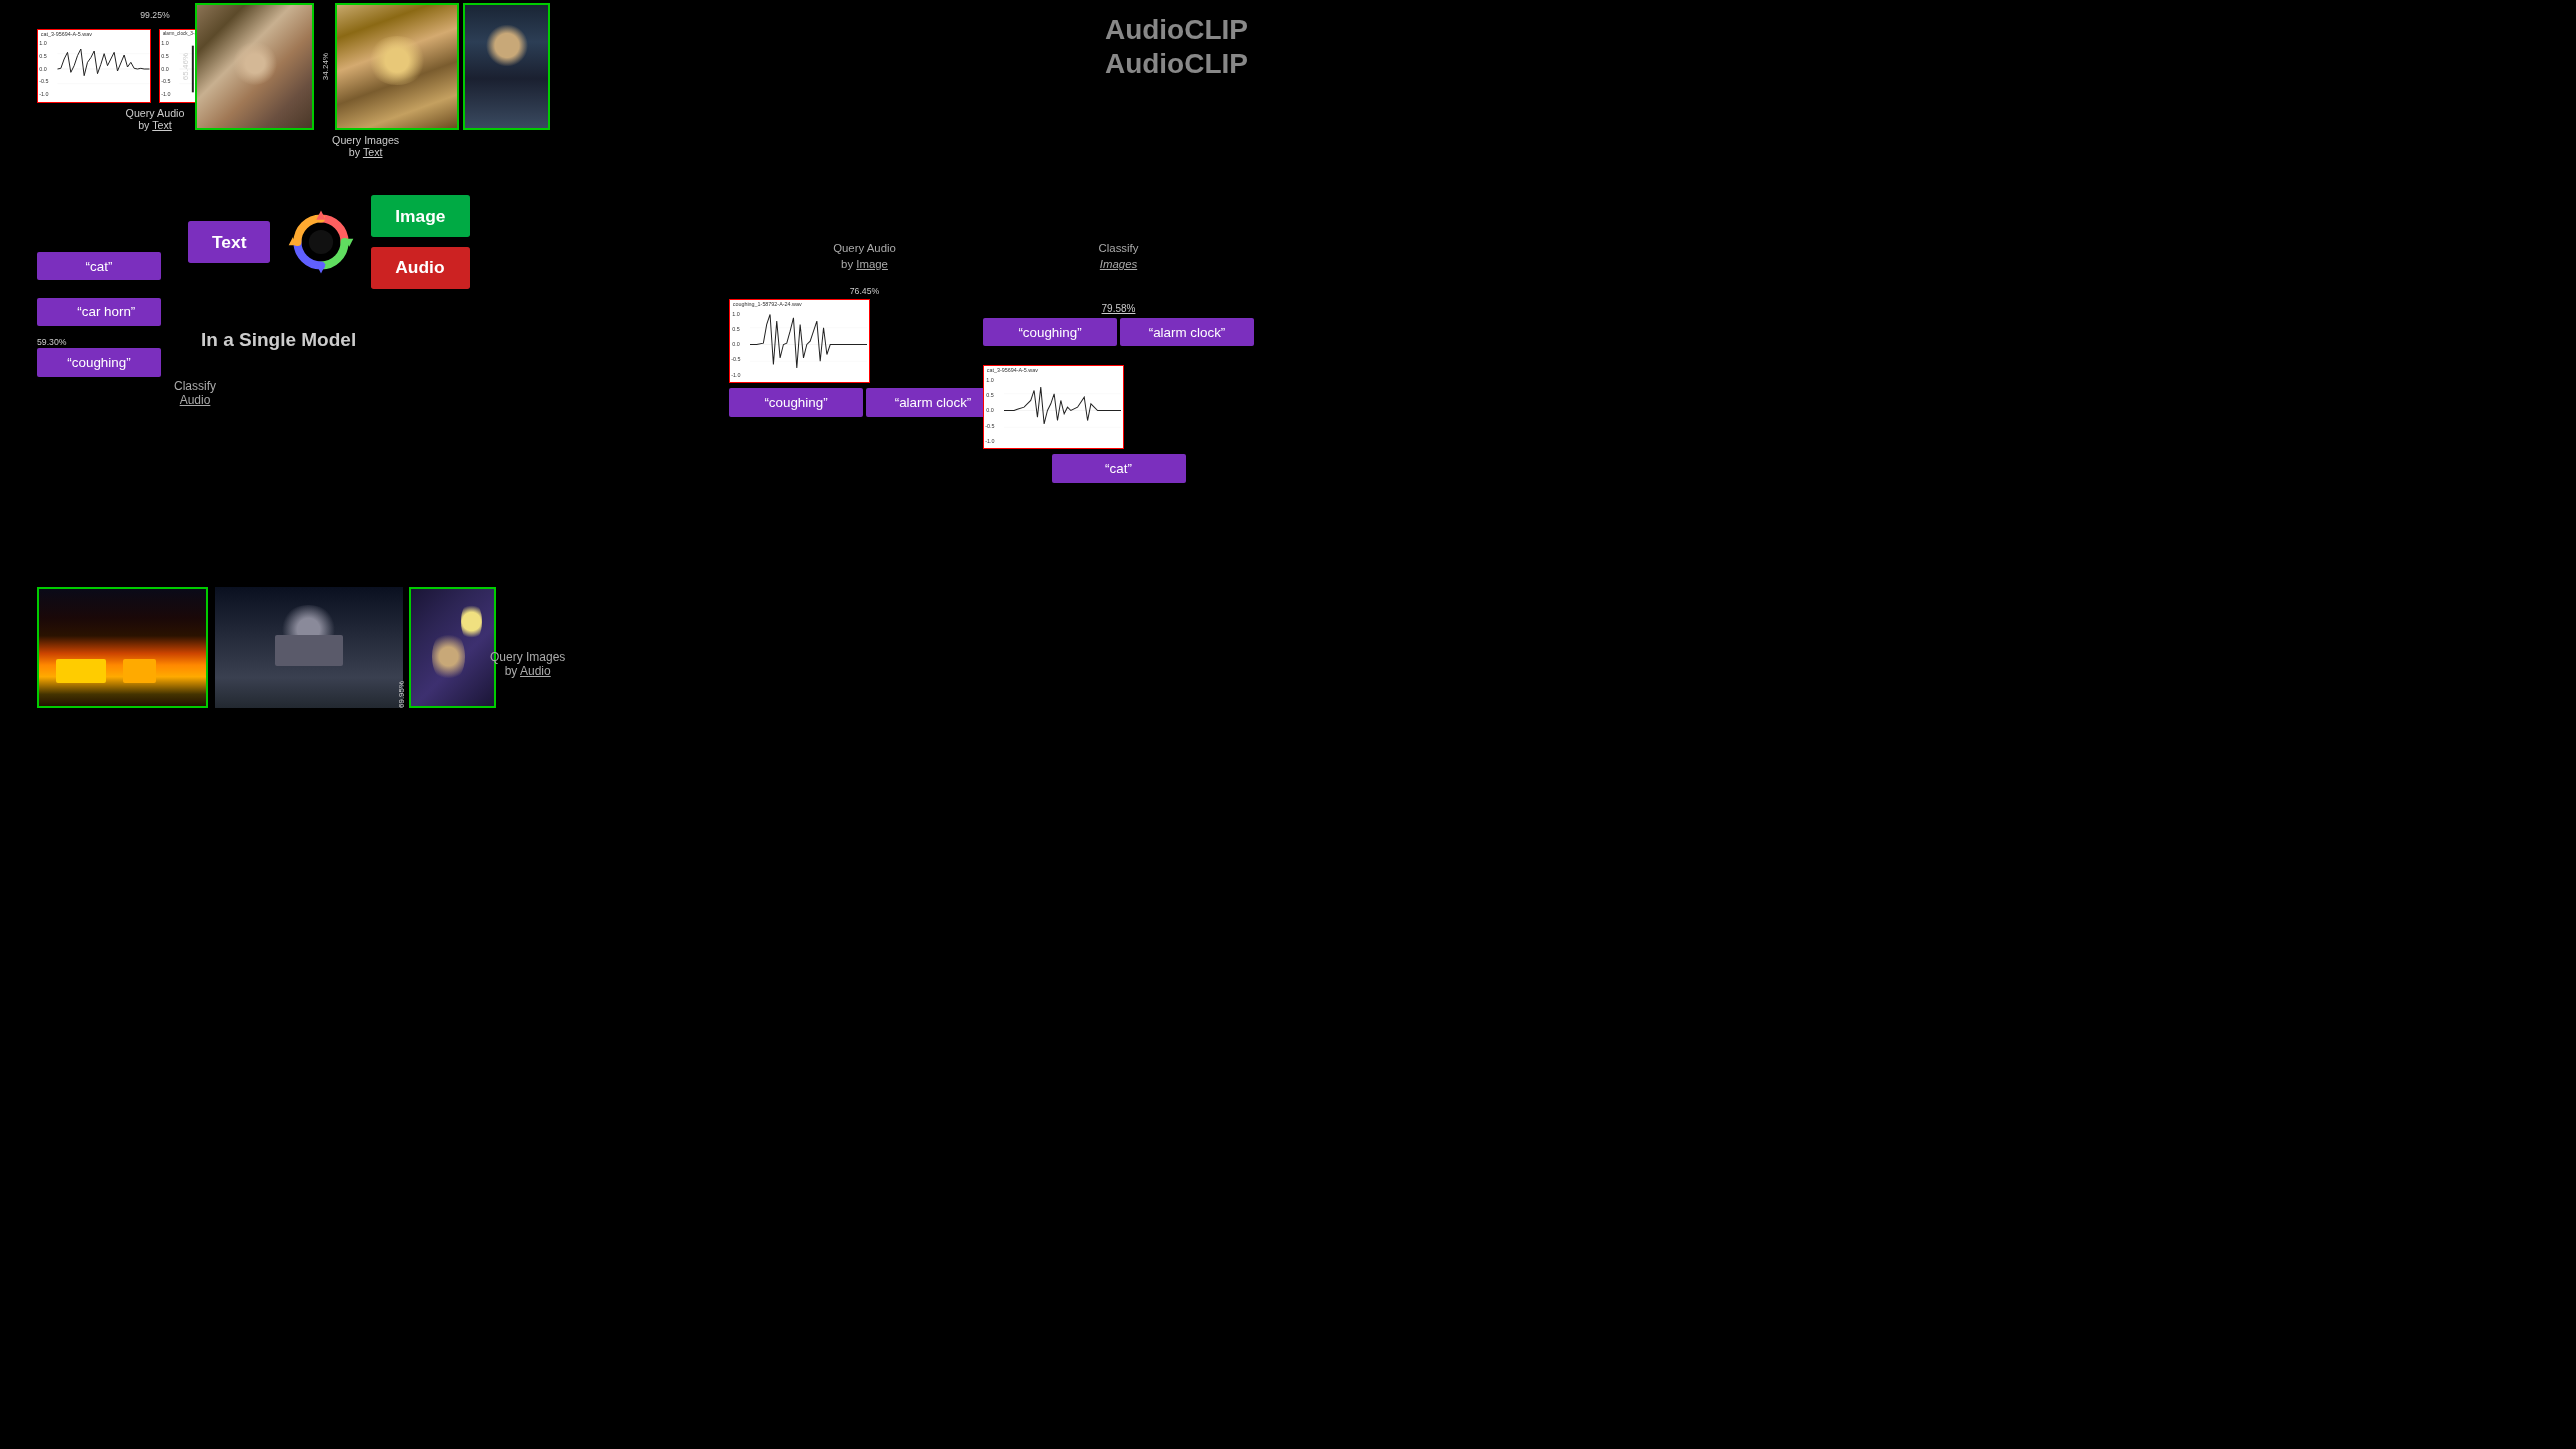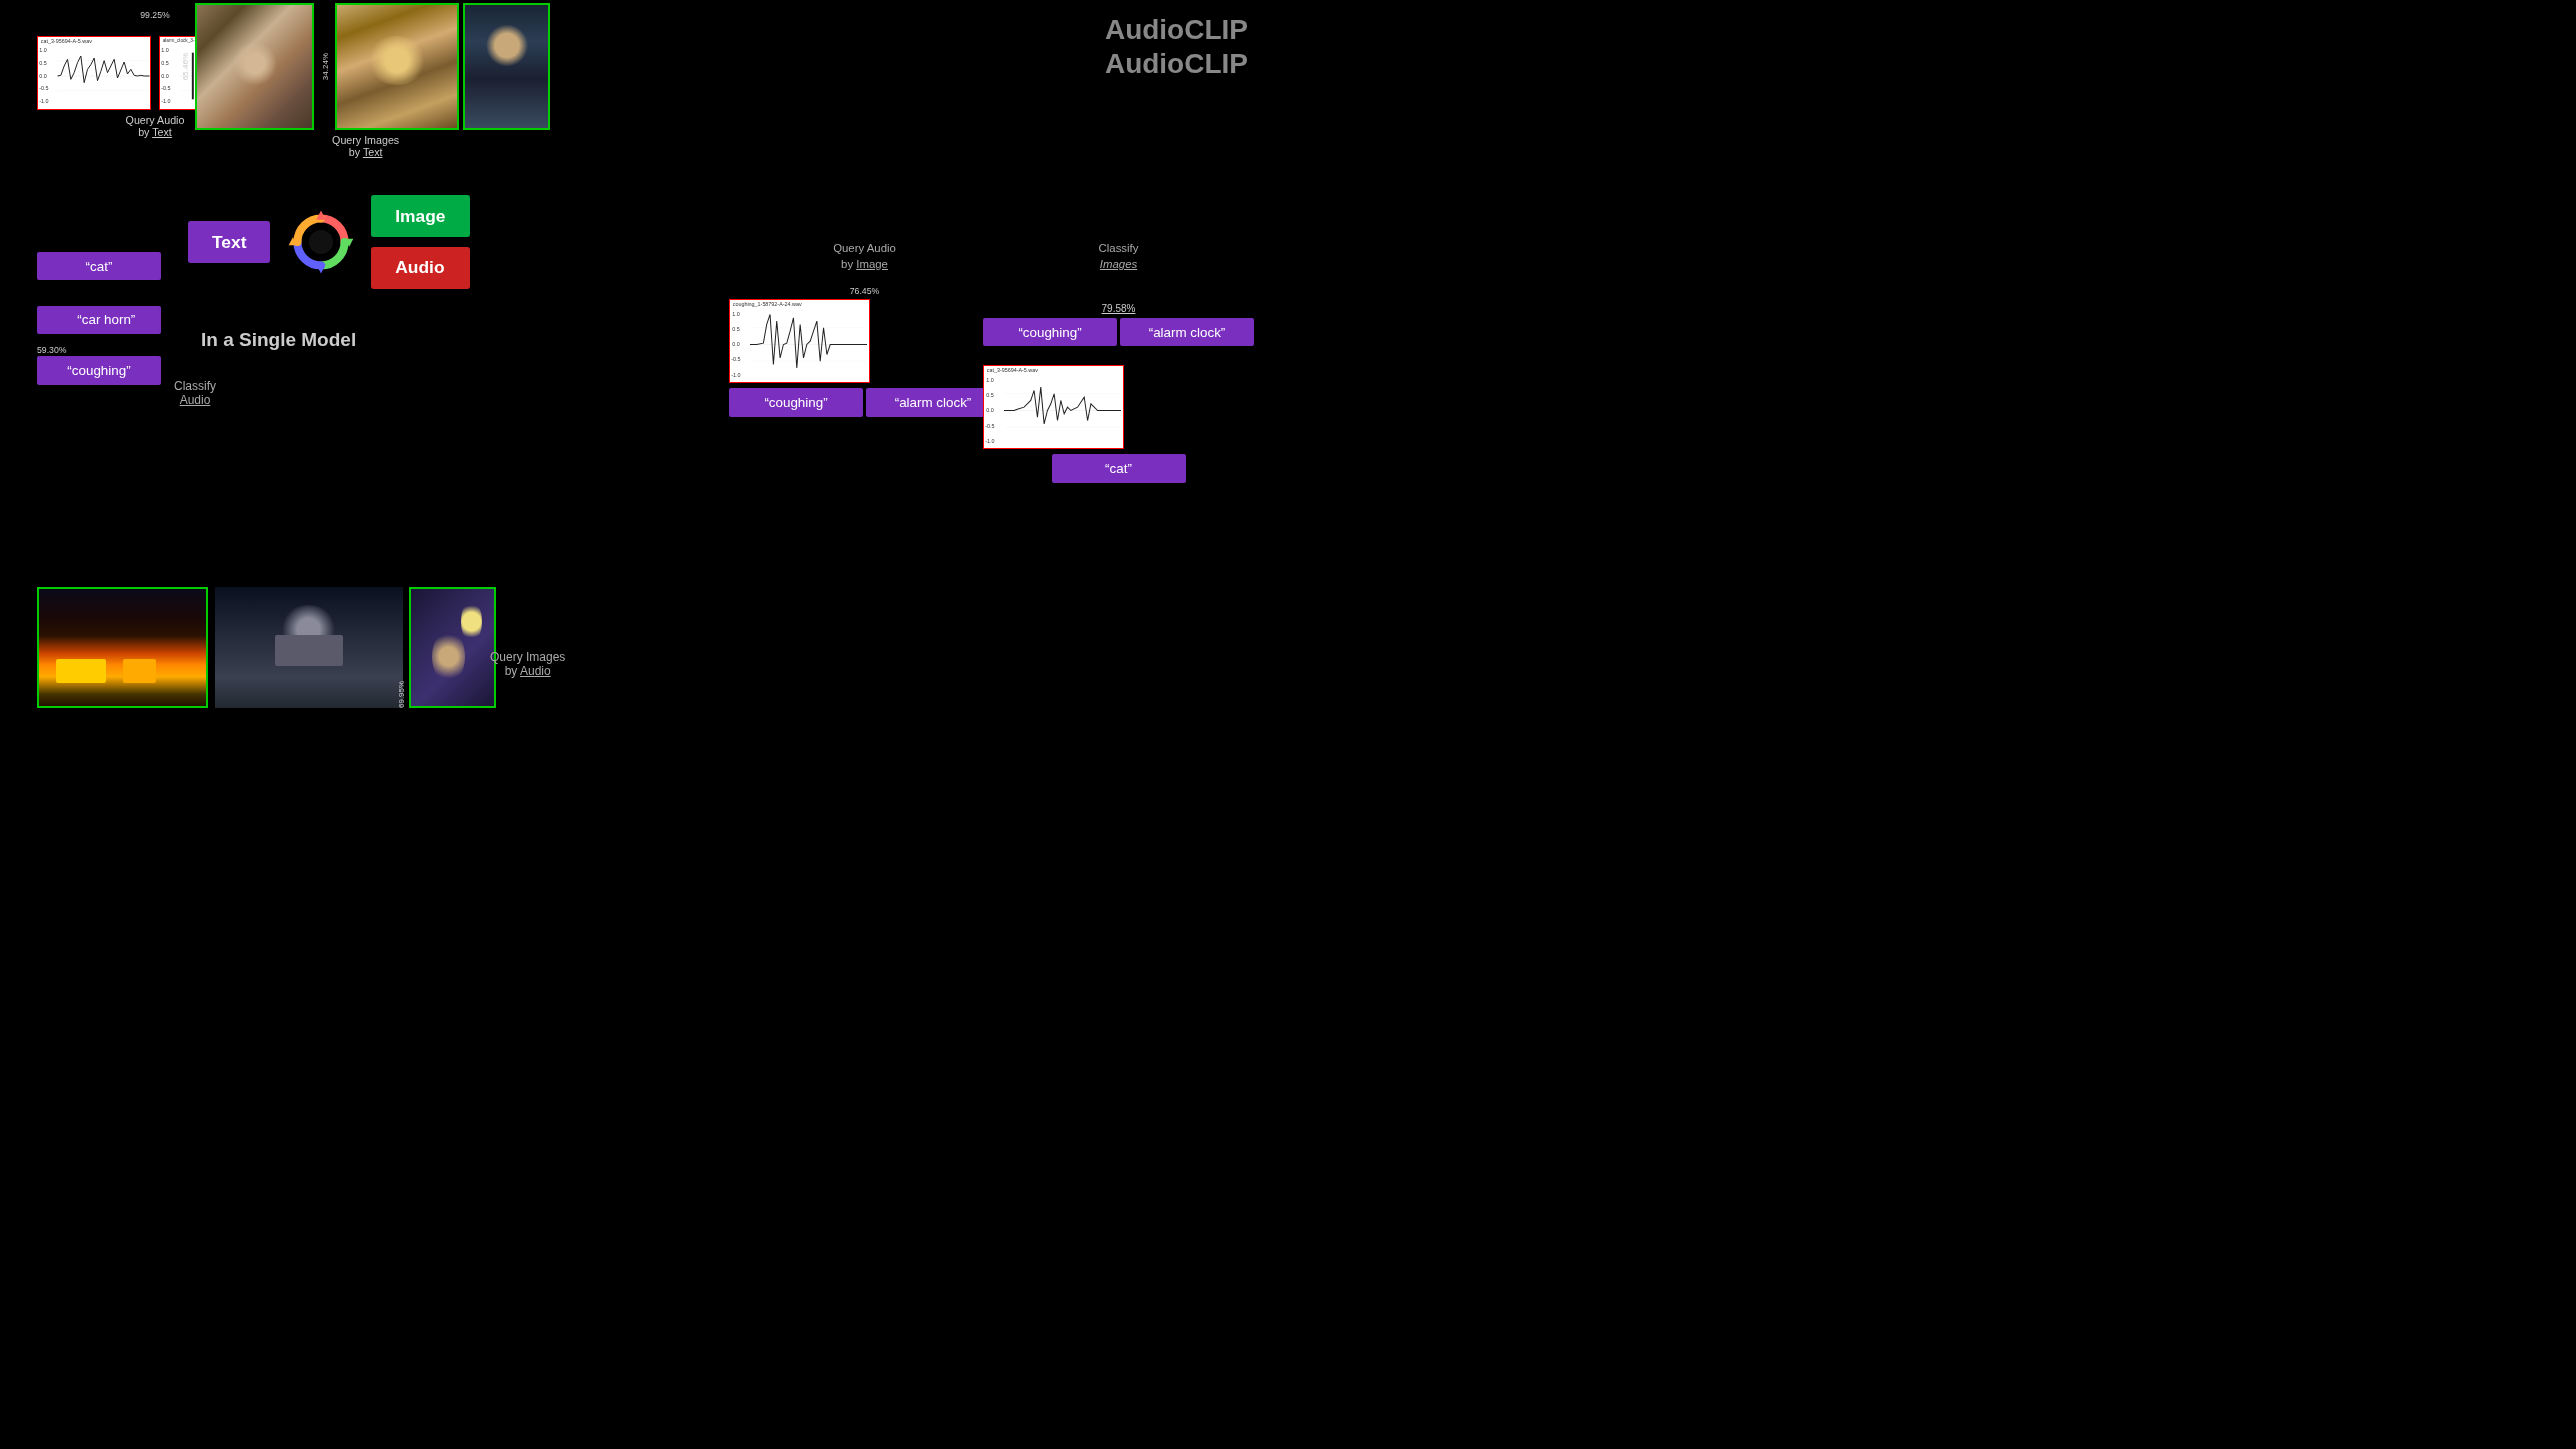--- a/index.html
+++ b/index.html
@@ -102,21 +102,21 @@
   </style>
 </head>
 <body>
 
 <div class="app-title">
   <div>AudioCLIP</div>
   <div>AudioCLIP</div>
 </div>
 
 <div style="position:absolute; top:10px; left:37px;">
-  <div style="text-align:center; color:#ccc; font-size:8.7px; margin-bottom:16px;">99.25%</div>
+  <div style="text-align:center; color:#ccc; font-size:8.7px; margin-bottom:9px;">99.25%</div>
   <div style="display:flex; gap:4px; align-items:flex-start;">
 
     <div class="waveform-box">
       <div class="waveform-label" style="font-size:5.4px;">cat_3-95694-A-5.wav</div>
       <div class="waveform-yaxis">
         <span>1.0</span>
           <span>0.5</span>
           <span>0.0</span>
           <span>-0.5</span>
           <span>-1.0</span>
@@ -213,21 +213,21 @@
   <div style="display:flex; flex-direction:column; gap:9.4px;">
     <div class="image-box">Image</div>
     <div class="audio-box">Audio</div>
   </div>
 </div>
 
 <div style="position:absolute; top:329px; left:201px; font-size:19px; font-weight:bold; color:#ccc;">In a Single Model</div>
 
 <div style="position:absolute; top:252px; left:37px;">
   <div class="purple-tag">“cat”</div><br>
-  <div class="purple-tag" style="margin-top:20px;padding-left:28px;">“car horn”</div><br>
+  <div class="purple-tag" style="margin-top:12px;padding-left:28px;">“car horn”</div><br>
   <div style="color:#ccc; font-size:8.7px; margin-top:5.4px; margin-bottom:1.3px;">59.30%</div>
   <div class="purple-tag">“coughing”</div>
 </div>
 <div style="position:absolute; top:379px; left:174px; color:#aaa; font-size:12px; text-align:center;">
   <span>Classify</span><br>
   <span style="text-decoration:underline; cursor:pointer;">Audio</span>
 </div>
 
 <div style="position:absolute; bottom:17px; left:37px; display:flex; gap:6.7px;">
 

